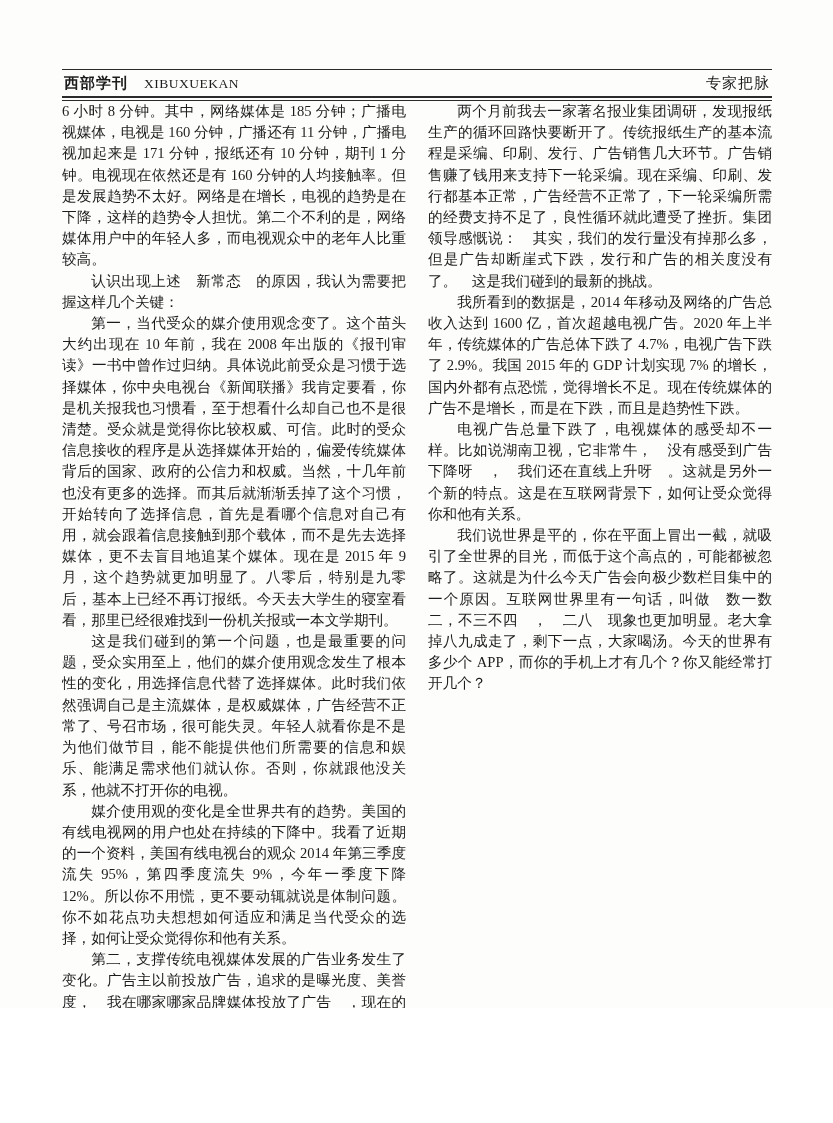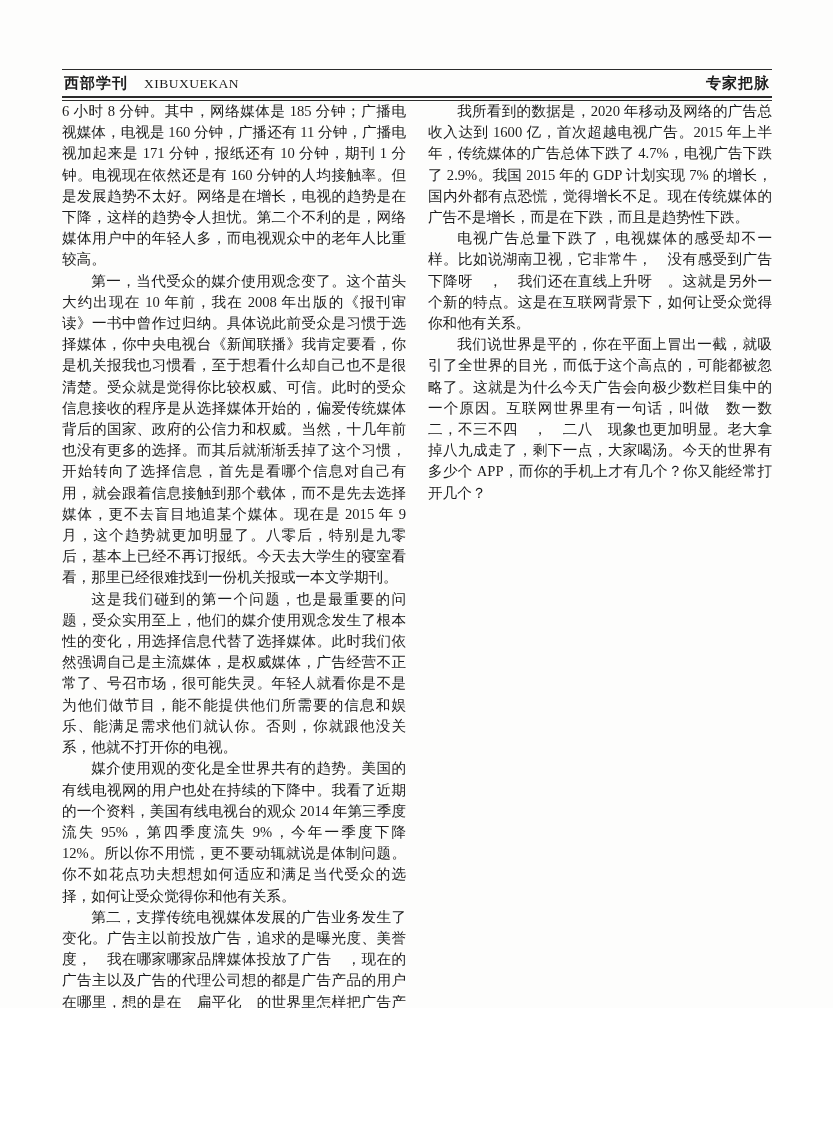--- a/index.html
+++ b/index.html
@@ -35,21 +35,21 @@
     font-weight: bold;
     letter-spacing: 1px;
   }
   .journal-en {
     font-size: 13.5px;
     margin-left: 12px;
     letter-spacing: 0.5px;
   }
   .section-label {
     font-size: 15px;
-    font-weight: bold;
+    font-weight: normal;
     font-family: "Liberation Sans", "DejaVu Sans", sans-serif;
     letter-spacing: 1px;
   }
   .head-rule-double {
     height: 2px;
     border-top: 2px solid #2b2b2b;
     border-bottom: 1px solid #2b2b2b;
   }
   
   .columns {
@@ -100,27 +100,29 @@
         <span class="journal-en">XIBUXUEKAN</span>
       </span>
       <span class="section-label">专家把脉</span>
     </div>
     <div class="head-rule-double"></div>
   </div>
 
   <div class="columns">
     <div class="column">
         <p class="para">6 小时 8 分钟。其中，网络媒体是 185 分钟；广播电视媒体，电视是 160 分钟，广播还有 11 分钟，广播电视加起来是 171 分钟，报纸还有 10 分钟，期刊 1 分钟。电视现在依然还是有 160 分钟的人均接触率。但是发展趋势不太好。网络是在增长，电视的趋势是在下降，这样的趋势令人担忧。第二个不利的是，网络媒体用户中的年轻人多，而电视观众中的老年人比重较高。</p>
+        <p class="para indent">认识出现上述　新常态　的原因，我认为需要把握这样几个关键：</p>
         <p class="para indent">第一，当代受众的媒介使用观念变了。这个苗头大约出现在 10 年前，我在 2008 年出版的《报刊审读》一书中曾作过归纳。具体说此前受众是习惯于选择媒体，你中央电视台《新闻联播》我肯定要看，你是机关报我也习惯看，至于想看什么却自己也不是很清楚。受众就是觉得你比较权威、可信。此时的受众信息接收的程序是从选择媒体开始的，偏爱传统媒体背后的国家、政府的公信力和权威。当然，十几年前也没有更多的选择。而其后就渐渐丢掉了这个习惯，开始转向了选择信息，首先是看哪个信息对自己有用，就会跟着信息接触到那个载体，而不是先去选择媒体，更不去盲目地追某个媒体。现在是 2015 年 9 月，这个趋势就更加明显了。八零后，特别是九零后，基本上已经不再订报纸。今天去大学生的寝室看看，那里已经很难找到一份机关报或一本文学期刊。</p>
         <p class="para indent">这是我们碰到的第一个问题，也是最重要的问题，受众实用至上，他们的媒介使用观念发生了根本性的变化，用选择信息代替了选择媒体。此时我们依然强调自己是主流媒体，是权威媒体，广告经营不正常了、号召市场，很可能失灵。年轻人就看你是不是为他们做节目，能不能提供他们所需要的信息和娱乐、能满足需求他们就认你。否则，你就跟他没关系，他就不打开你的电视。</p>
         <p class="para indent">媒介使用观的变化是全世界共有的趋势。美国的有线电视网的用户也处在持续的下降中。我看了近期的一个资料，美国有线电视台的观众 2014 年第三季度流失 95%，第四季度流失 9%，今年一季度下降 12%。所以你不用慌，更不要动辄就说是体制问题。你不如花点功夫想想如何适应和满足当代受众的选择，如何让受众觉得你和他有关系。</p>
         <p class="para indent">第二，支撑传统电视媒体发展的广告业务发生了变化。广告主以前投放广告，追求的是曝光度、美誉度，　我在哪家哪家品牌媒体投放了广告　，现在的广告主以及广告的代理公司想的都是广告产品的用户在哪里，想的是在　扁平化　的世界里怎样把广告产品投放到那个最耸立的高点平台上，让躺在　扁平　世界里的潜在用户都</p>
       </div>
     <div class="column">
-        <p class="para indent">我所看到的数据是，2020 年移动及网络的广告总收入达到 1600 亿，首次超越电视广告。2015 年上半年，传统媒体的广告总体下跌了 4.7%，电视广告下跌了 2.9%。我国 2015 年的 GDP 计划实现 7% 的增长，国内外都有点恐慌，觉得增长不足。现在传统媒体的广告不是增长，而是在下跌，而且是趋势性下跌。</p>
+        <p class="para indent">两个月前我去一家著名报业集团调研，发现报纸生产的循环回路快要断开了。传统报纸生产的基本流程是采编、印刷、发行、广告销售几大环节。广告销售赚了钱用来支持下一轮采编。现在采编、印刷、发行都基本正常，广告经营不正常了，下一轮采编所需的经费支持不足了，良性循环就此遭受了挫折。集团领导感慨说：　其实，我们的发行量没有掉那么多，但是广告却断崖式下跌，发行和广告的相关度没有了。　这是我们碰到的最新的挑战。</p>
+        <p class="para indent">我所看到的数据是，2014 年移动及网络的广告总收入达到 1600 亿，首次超越电视广告。2020 年上半年，传统媒体的广告总体下跌了 4.7%，电视广告下跌了 2.9%。我国 2015 年的 GDP 计划实现 7% 的增长，国内外都有点恐慌，觉得增长不足。现在传统媒体的广告不是增长，而是在下跌，而且是趋势性下跌。</p>
         <p class="para indent">电视广告总量下跌了，电视媒体的感受却不一样。比如说湖南卫视，它非常牛，　没有感受到广告下降呀　，　我们还在直线上升呀　。这就是另外一个新的特点。这是在互联网背景下，如何让受众觉得你和他有关系。</p>
         <p class="para indent">我们说世界是平的，你在平面上冒出一截，就吸引了全世界的目光，而低于这个高点的，可能都被忽略了。这就是为什么今天广告会向极少数栏目集中的一个原因。互联网世界里有一句话，叫做　数一数二，不三不四　，　二八　现象也更加明显。老大拿掉八九成走了，剩下一点，大家喝汤。今天的世界有多少个 APP，而你的手机上才有几个？你又能经常打开几个？</p>
       </div>
   </div>
 
   <div class="page-number">— 44 —</div>
 
 </div>
 
 </body></html>

